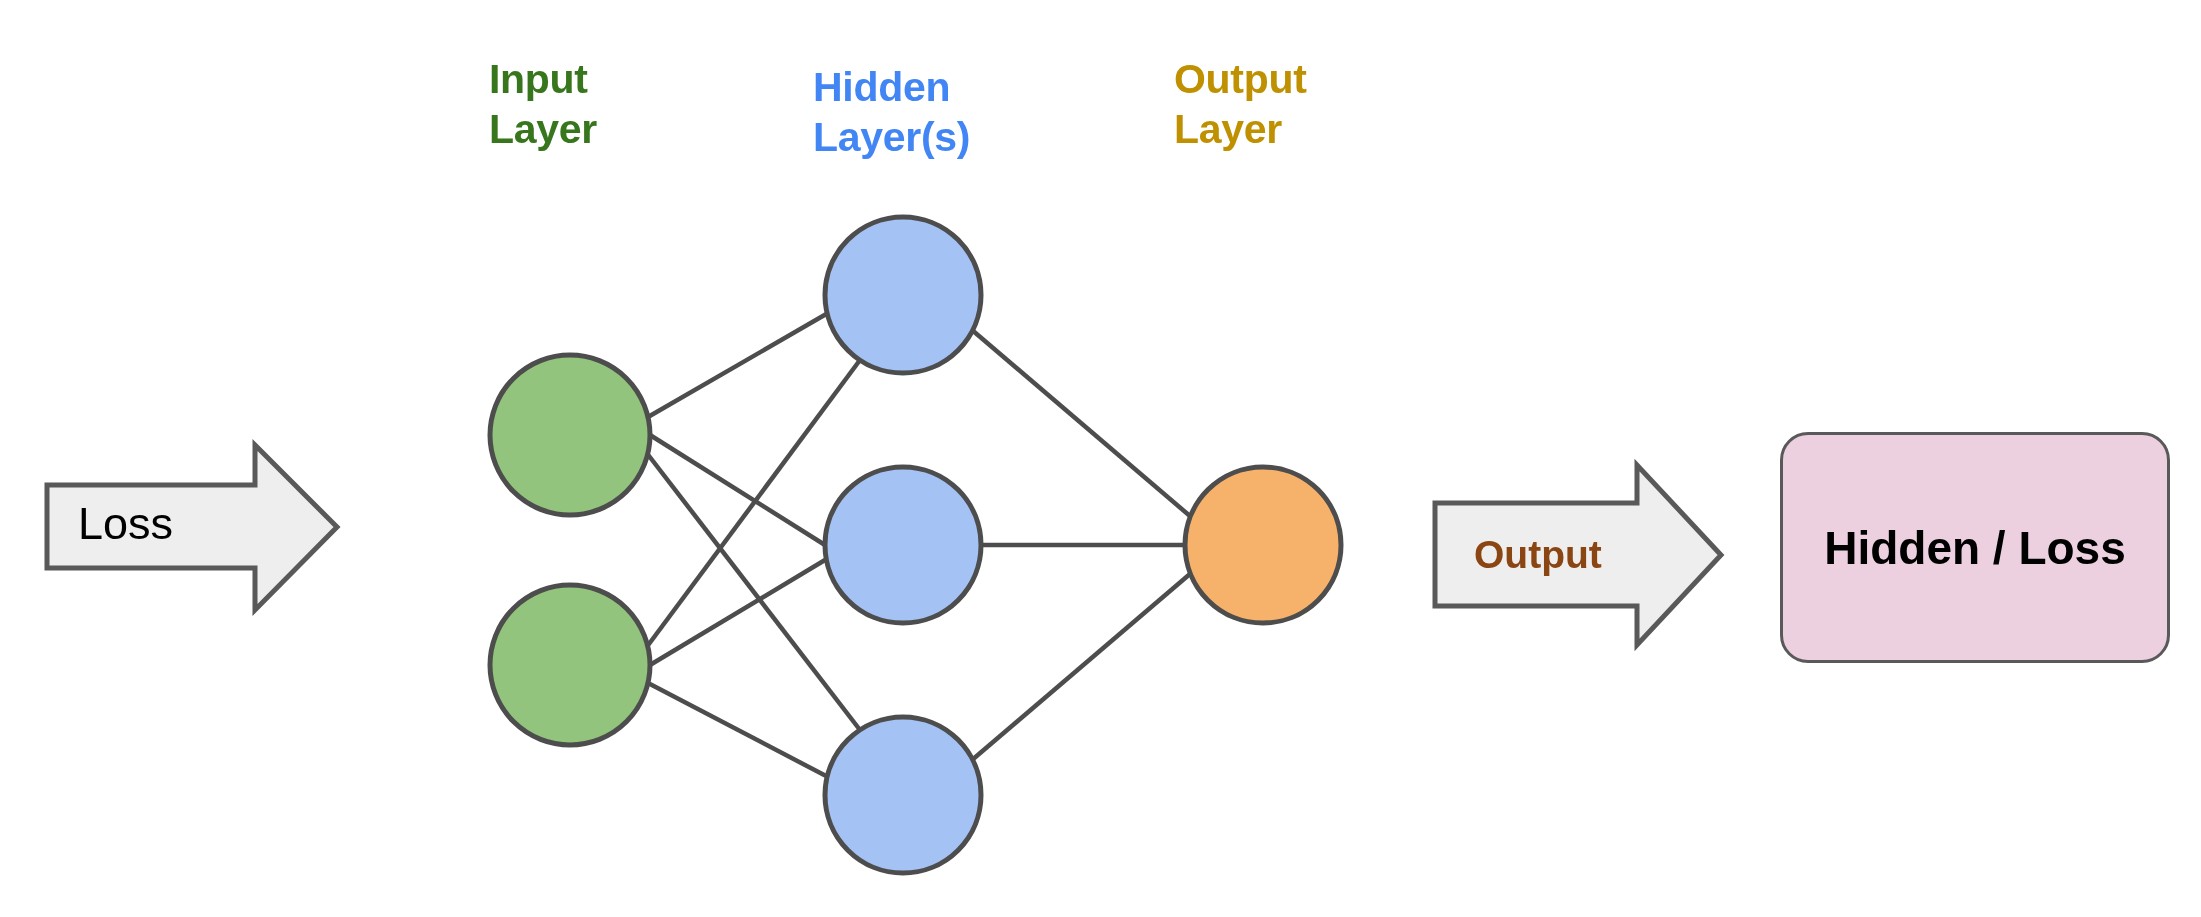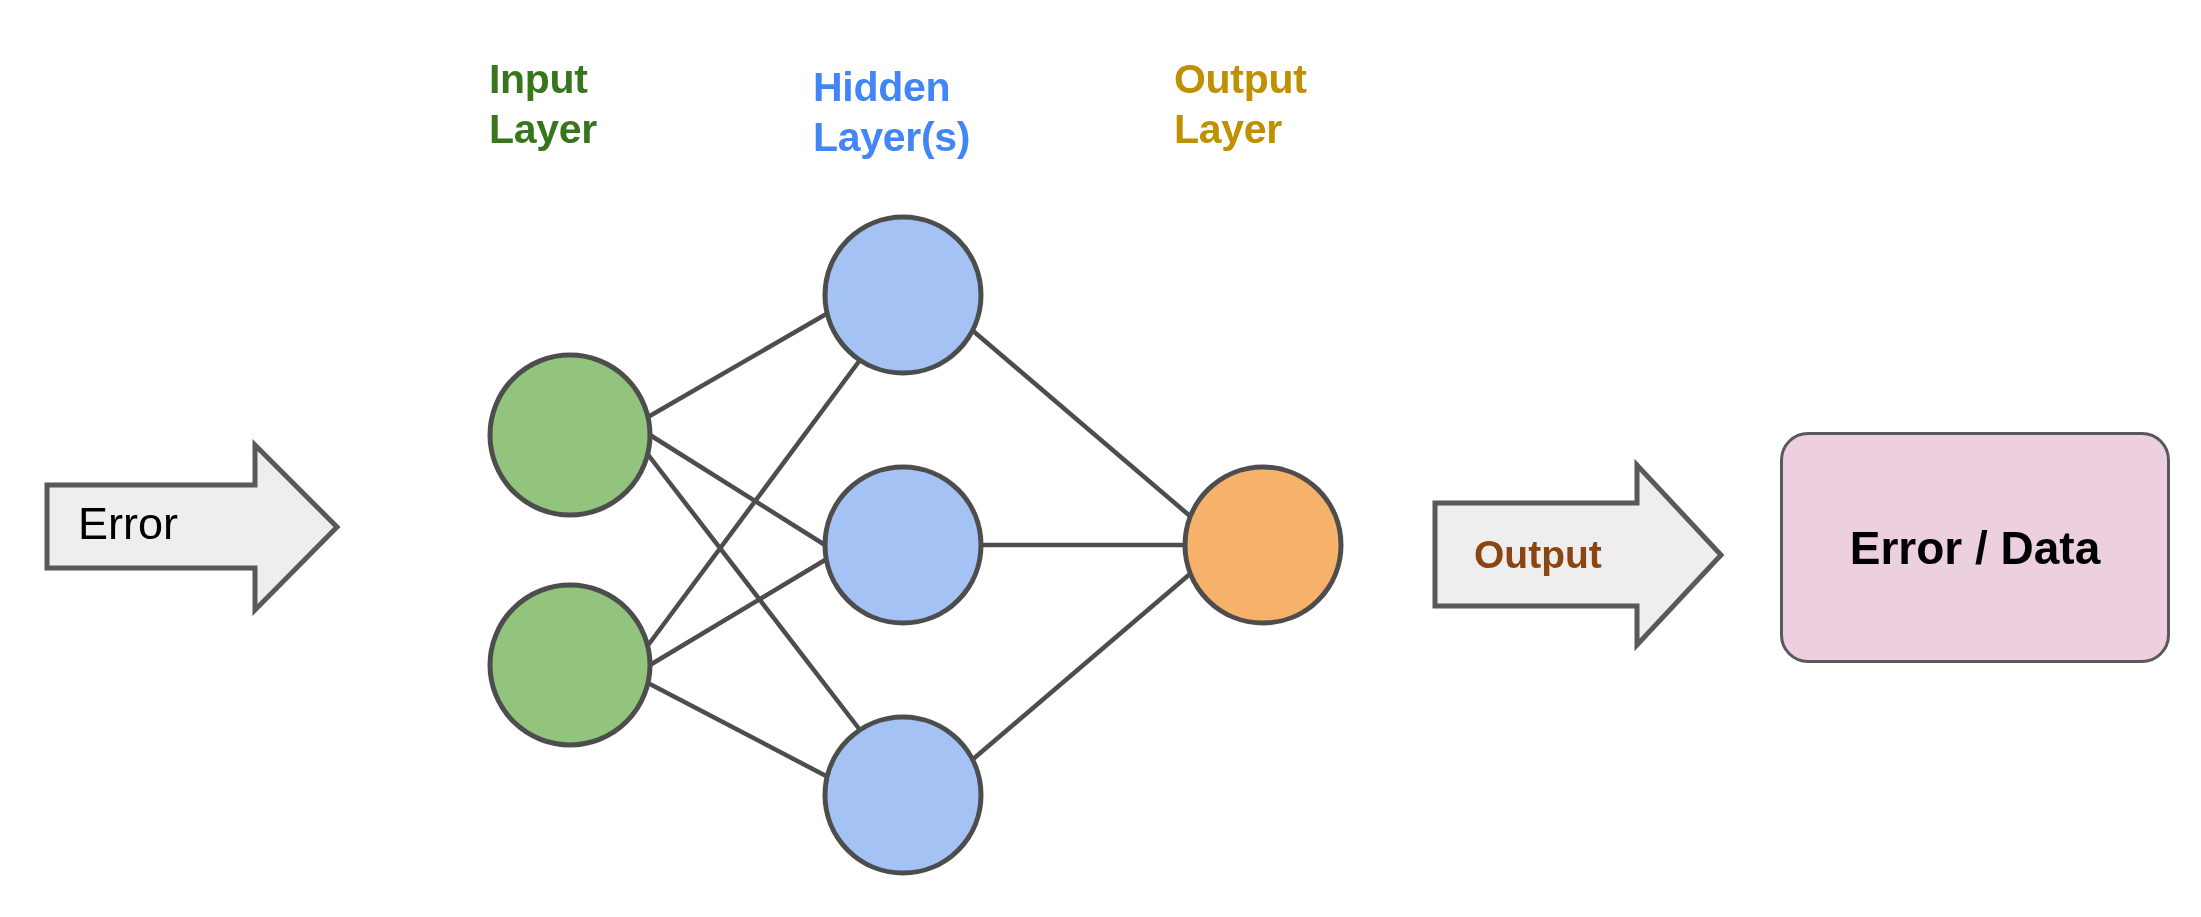--- a/index.html
+++ b/index.html
@@ -131,21 +131,21 @@
 
   <div class="layer-caption" id="caption-input" style="color:#38761d;">Input
 Layer</div>
 
   <div class="layer-caption" id="caption-hidden" style="color:#4285f4;">Hidden
 Layer(s)</div>
 
   <div class="layer-caption" id="caption-output" style="color:#bf9000;">Output
 Layer</div>
 
-  <div class="arrow-label" id="data-label">Error</div>
+  <div class="arrow-label" id="data-label">Loss</div>
 
   <div class="arrow-label" id="output-label">Output</div>
 
   <div id="error-box">
-    <span id="error-box-label">Error / Data</span>
+    <span id="error-box-label">Hidden / Loss</span>
   </div>
 
 </div>
 
 </body></html>

